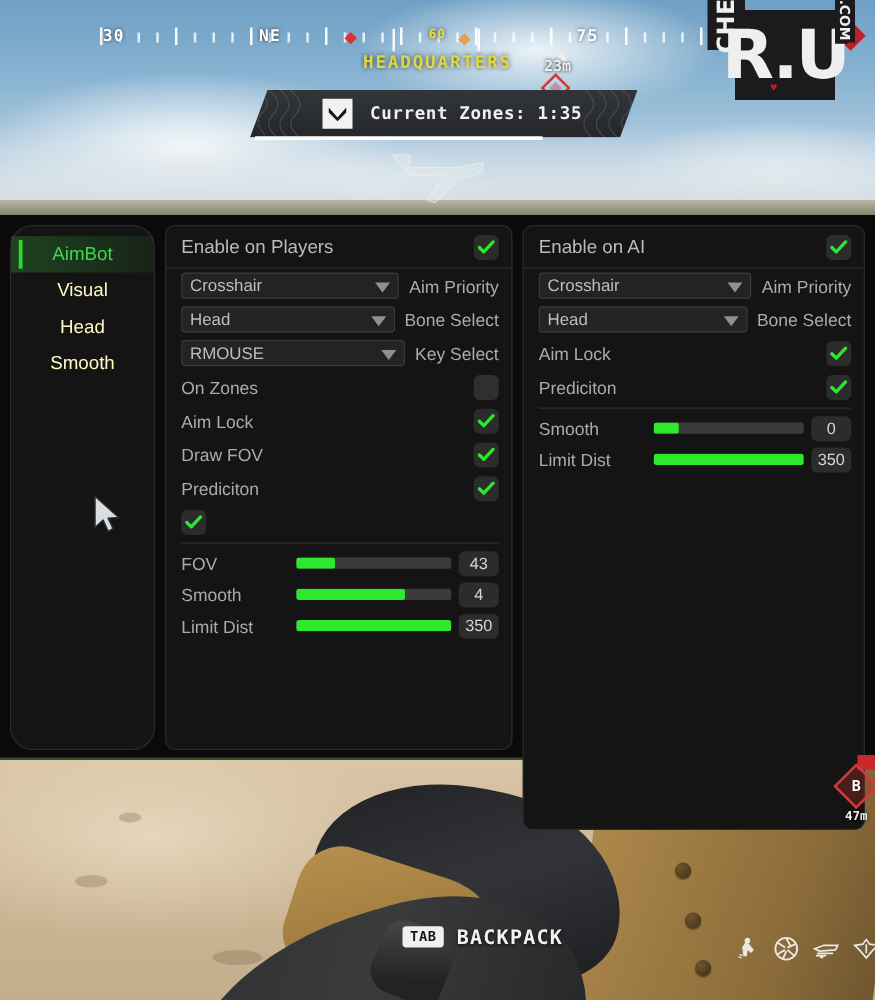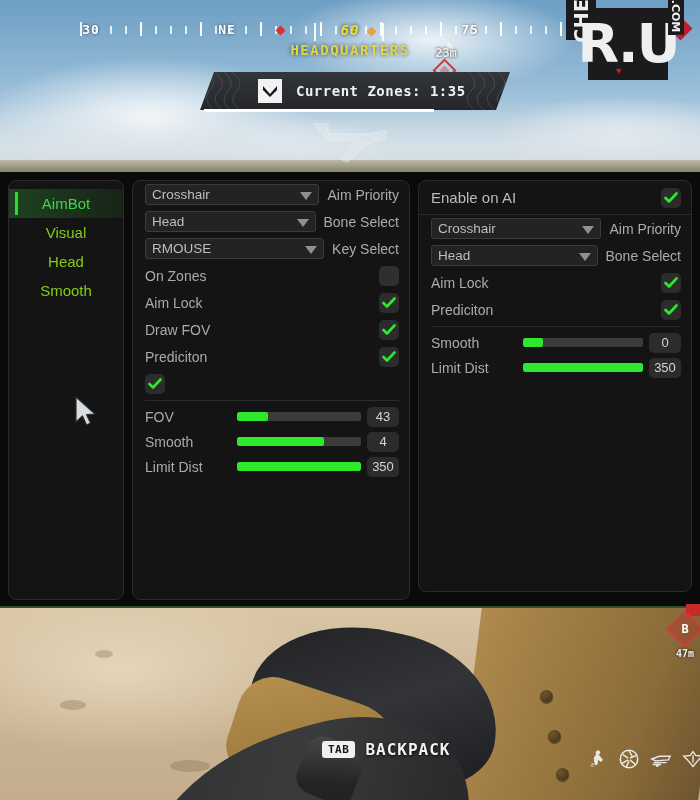--- a/index.html
+++ b/index.html
@@ -102,21 +102,21 @@
   .tick {
     position: absolute; top: 12px; width: 2px; height: 8px; background: rgba(255,255,255,.8);
   }
   .tick.major { top: 8px; height: 14px; background: rgba(255,255,255,.95); }
   .compass-lbl {
     position: absolute; top: 8px; transform: translateX(-50%);
     font-family: "DejaVu Sans Mono", monospace; font-size: 13px; font-weight: bold;
     color: #ffffff; letter-spacing: 1px;
     text-shadow: 0 0 3px rgba(0,0,0,.65);
   }
-  .compass-lbl.hl { color: #e8e23a; font-size: 14px; text-shadow: 0 0 4px rgba(0,0,0,.8); font-style: italic; }
+  .compass-lbl.hl { color: #e8e23a; font-size: 10px; text-shadow: 0 0 4px rgba(0,0,0,.8); }
   .compass-center-bar {
     position: absolute; top: 9px; width: 2px; height: 18px; background: #fff; opacity: .9;
   }
   .obj-title {
     position: absolute; left: 0; top: 42px; width: 700px; text-align: center;
     font-family: "DejaVu Sans Mono", monospace; font-weight: bold; font-size: 14px;
     color: #ded842; letter-spacing: 1.5px;
     text-shadow: 0 0 4px rgba(0,0,0,.7);
   }
   .diamond {
@@ -205,28 +205,28 @@
     position: absolute; left: 0; top: 172px; width: 700px; height: 436px;
     background: #0a0a0a;
     border-bottom: 2px solid #2f4f2f;
   }
   .panel {
     position: absolute;
     background: #141414;
     border: 1px solid #2a2a2a;
     border-radius: 8px;
   }
-  #sidebar-panel { left: 8px; top: 8px; width: 116px; height: 420px; }
+  #sidebar-panel { left: 8px; top: 8px; width: 116px; height: 420px; border-radius: 18px; }
   #players-panel { left: 132px; top: 8px; width: 278px; height: 420px; }
-  #ai-panel      { left: 418px; top: 8px; width: 274px; height: 412px; }
+  #ai-panel      { left: 418px; top: 8px; width: 274px; height: 484px; }
 
   
   .side-item {
     position: relative; height: 29px; line-height: 29px;
-    text-align: center; font-size: 15px; color: #84cc16; cursor: pointer;
+    text-align: center; font-size: 15px; color: #fef9c3; cursor: pointer;
   }
   .side-item.active {
     color: #3ad84a;
     background: linear-gradient(90deg, rgba(40,105,42,.55) 0%, rgba(30,70,30,.30) 100%);
   }
   .side-item.active::before {
     content: ""; position: absolute; left: 6px; top: 3px; width: 3px; height: 23px;
     background: #2bdc2b;
   }
 
@@ -384,21 +384,21 @@
         <div class="tick" style="left: 530px;"></div>
         <div class="tick" style="left: 545px;"></div>
         <div class="tick major" style="left: 560px;"></div>
         <div class="tick" style="left: 575px;"></div>
         <div class="tick" style="left: 590px;"></div>
         <div class="tick" style="left: 605px;"></div>
         <div class="tick major" style="left: 620px;"></div>
       </div>
     <div id="compass-labels">
         <div class="compass-lbl" style="left: 91px;">30</div>
-        <div class="compass-lbl" style="left: 227px; text-align: center;">NE</div>
+        <div class="compass-lbl" style="left: 216px; text-align: center;">NE</div>
         <div class="compass-lbl hl" style="left: 350px;">60</div>
         <div class="compass-lbl" style="left: 470px;">75</div>
       </div>
     <div class="compass-center-bar" style="left:314px;"></div>
     <div class="compass-center-bar" style="left:382px;"></div>
     <div class="diamond" style="left:277px; top:13px;"></div>
     <div class="diamond" style="left:368px; top:14px; background:#e0a24a;"></div>
   </div>
 
   <div class="obj-title">HEADQUARTERS</div>
@@ -449,20 +449,28 @@
     <div class="panel" id="sidebar-panel">
       <div style="padding-top:8px;" id="sidebar-items">
           <div class="side-item active">AimBot</div>
           <div class="side-item">Visual</div>
           <div class="side-item">Head</div>
           <div class="side-item">Smooth</div>
         </div>
     </div>
 
     <div class="panel" id="players-panel">
+      <div class="panel-head">
+        <div class="ph-label">Enable on Players</div>
+        <div class="cbox">
+          <svg width="14" height="12" viewBox="0 0 14 12">
+              <path d="M1.5 6 L5 9.5 L12.5 1.5" stroke="#2ee82e" stroke-width="2.6" fill="none" stroke-linecap="round" stroke-linejoin="round"></path>
+            </svg>
+        </div>
+      </div>
       <div id="players-dropdowns">
           <div class="dd-row">
             <div class="dropdown">
               <span class="dd-val">Crosshair</span>
               <span class="dd-caret"></span>
             </div>
             <div class="dd-side">Aim Priority</div>
           </div>
           <div class="dd-row">
             <div class="dropdown">

